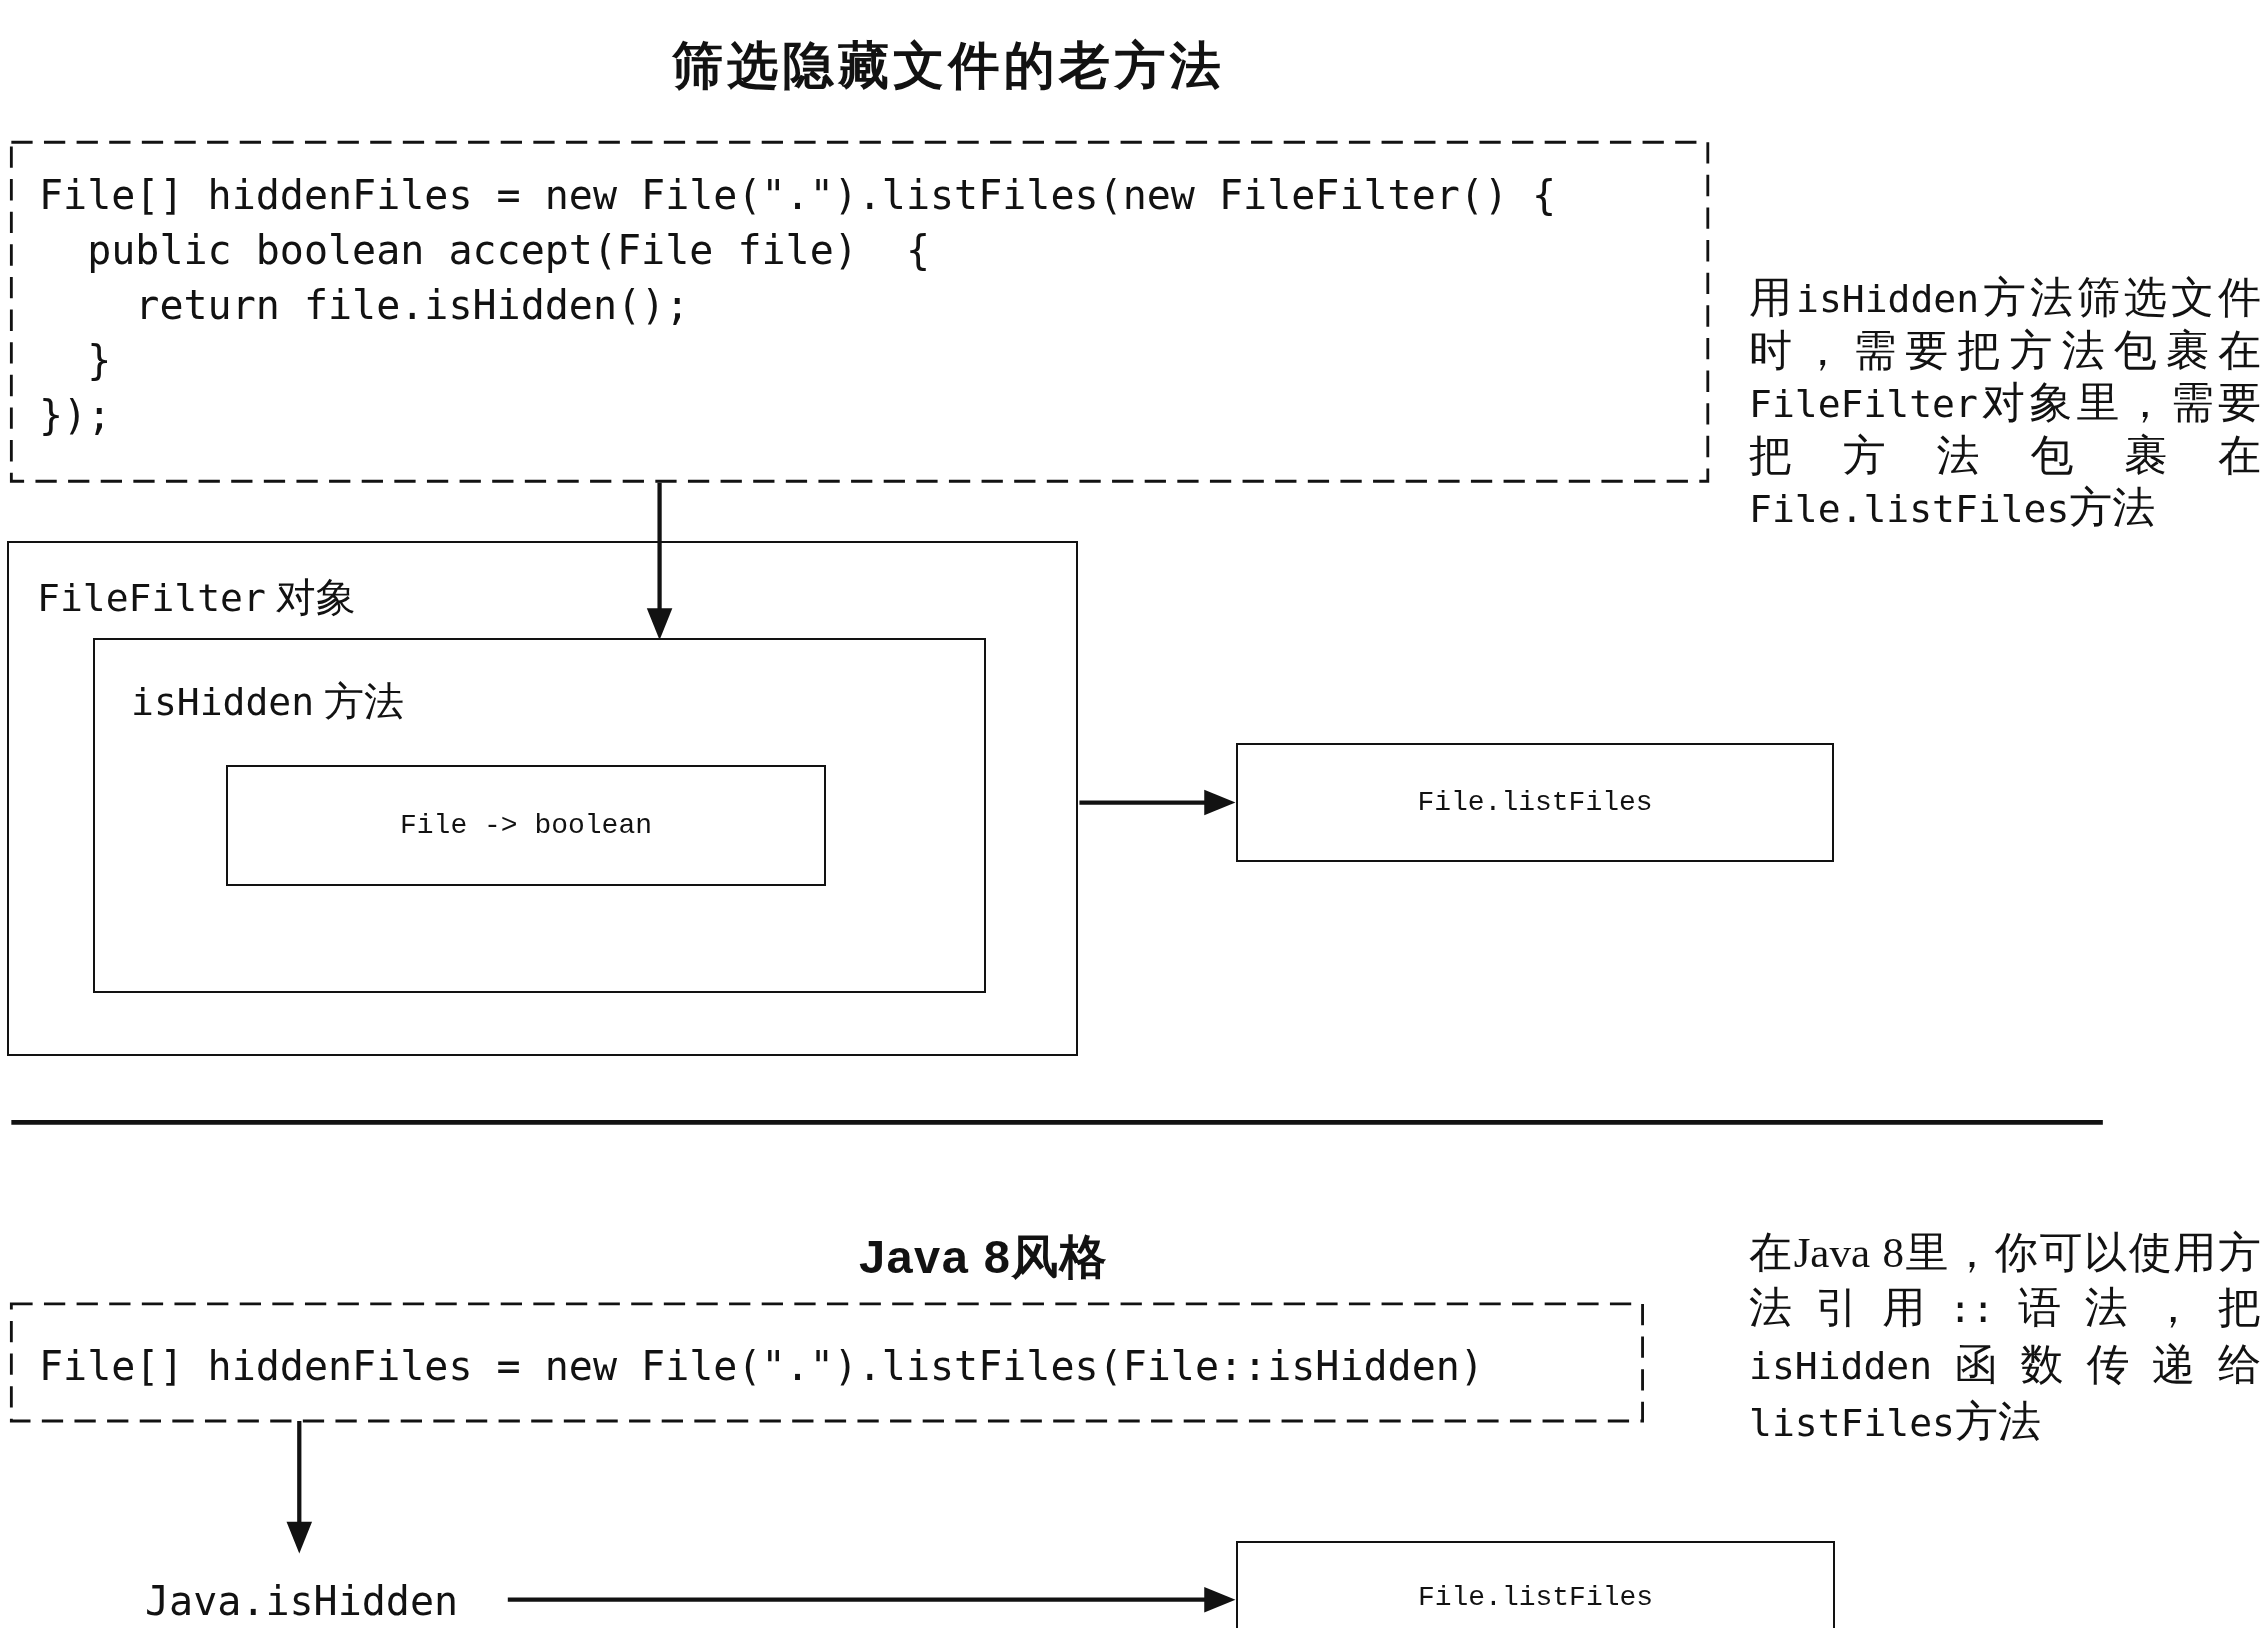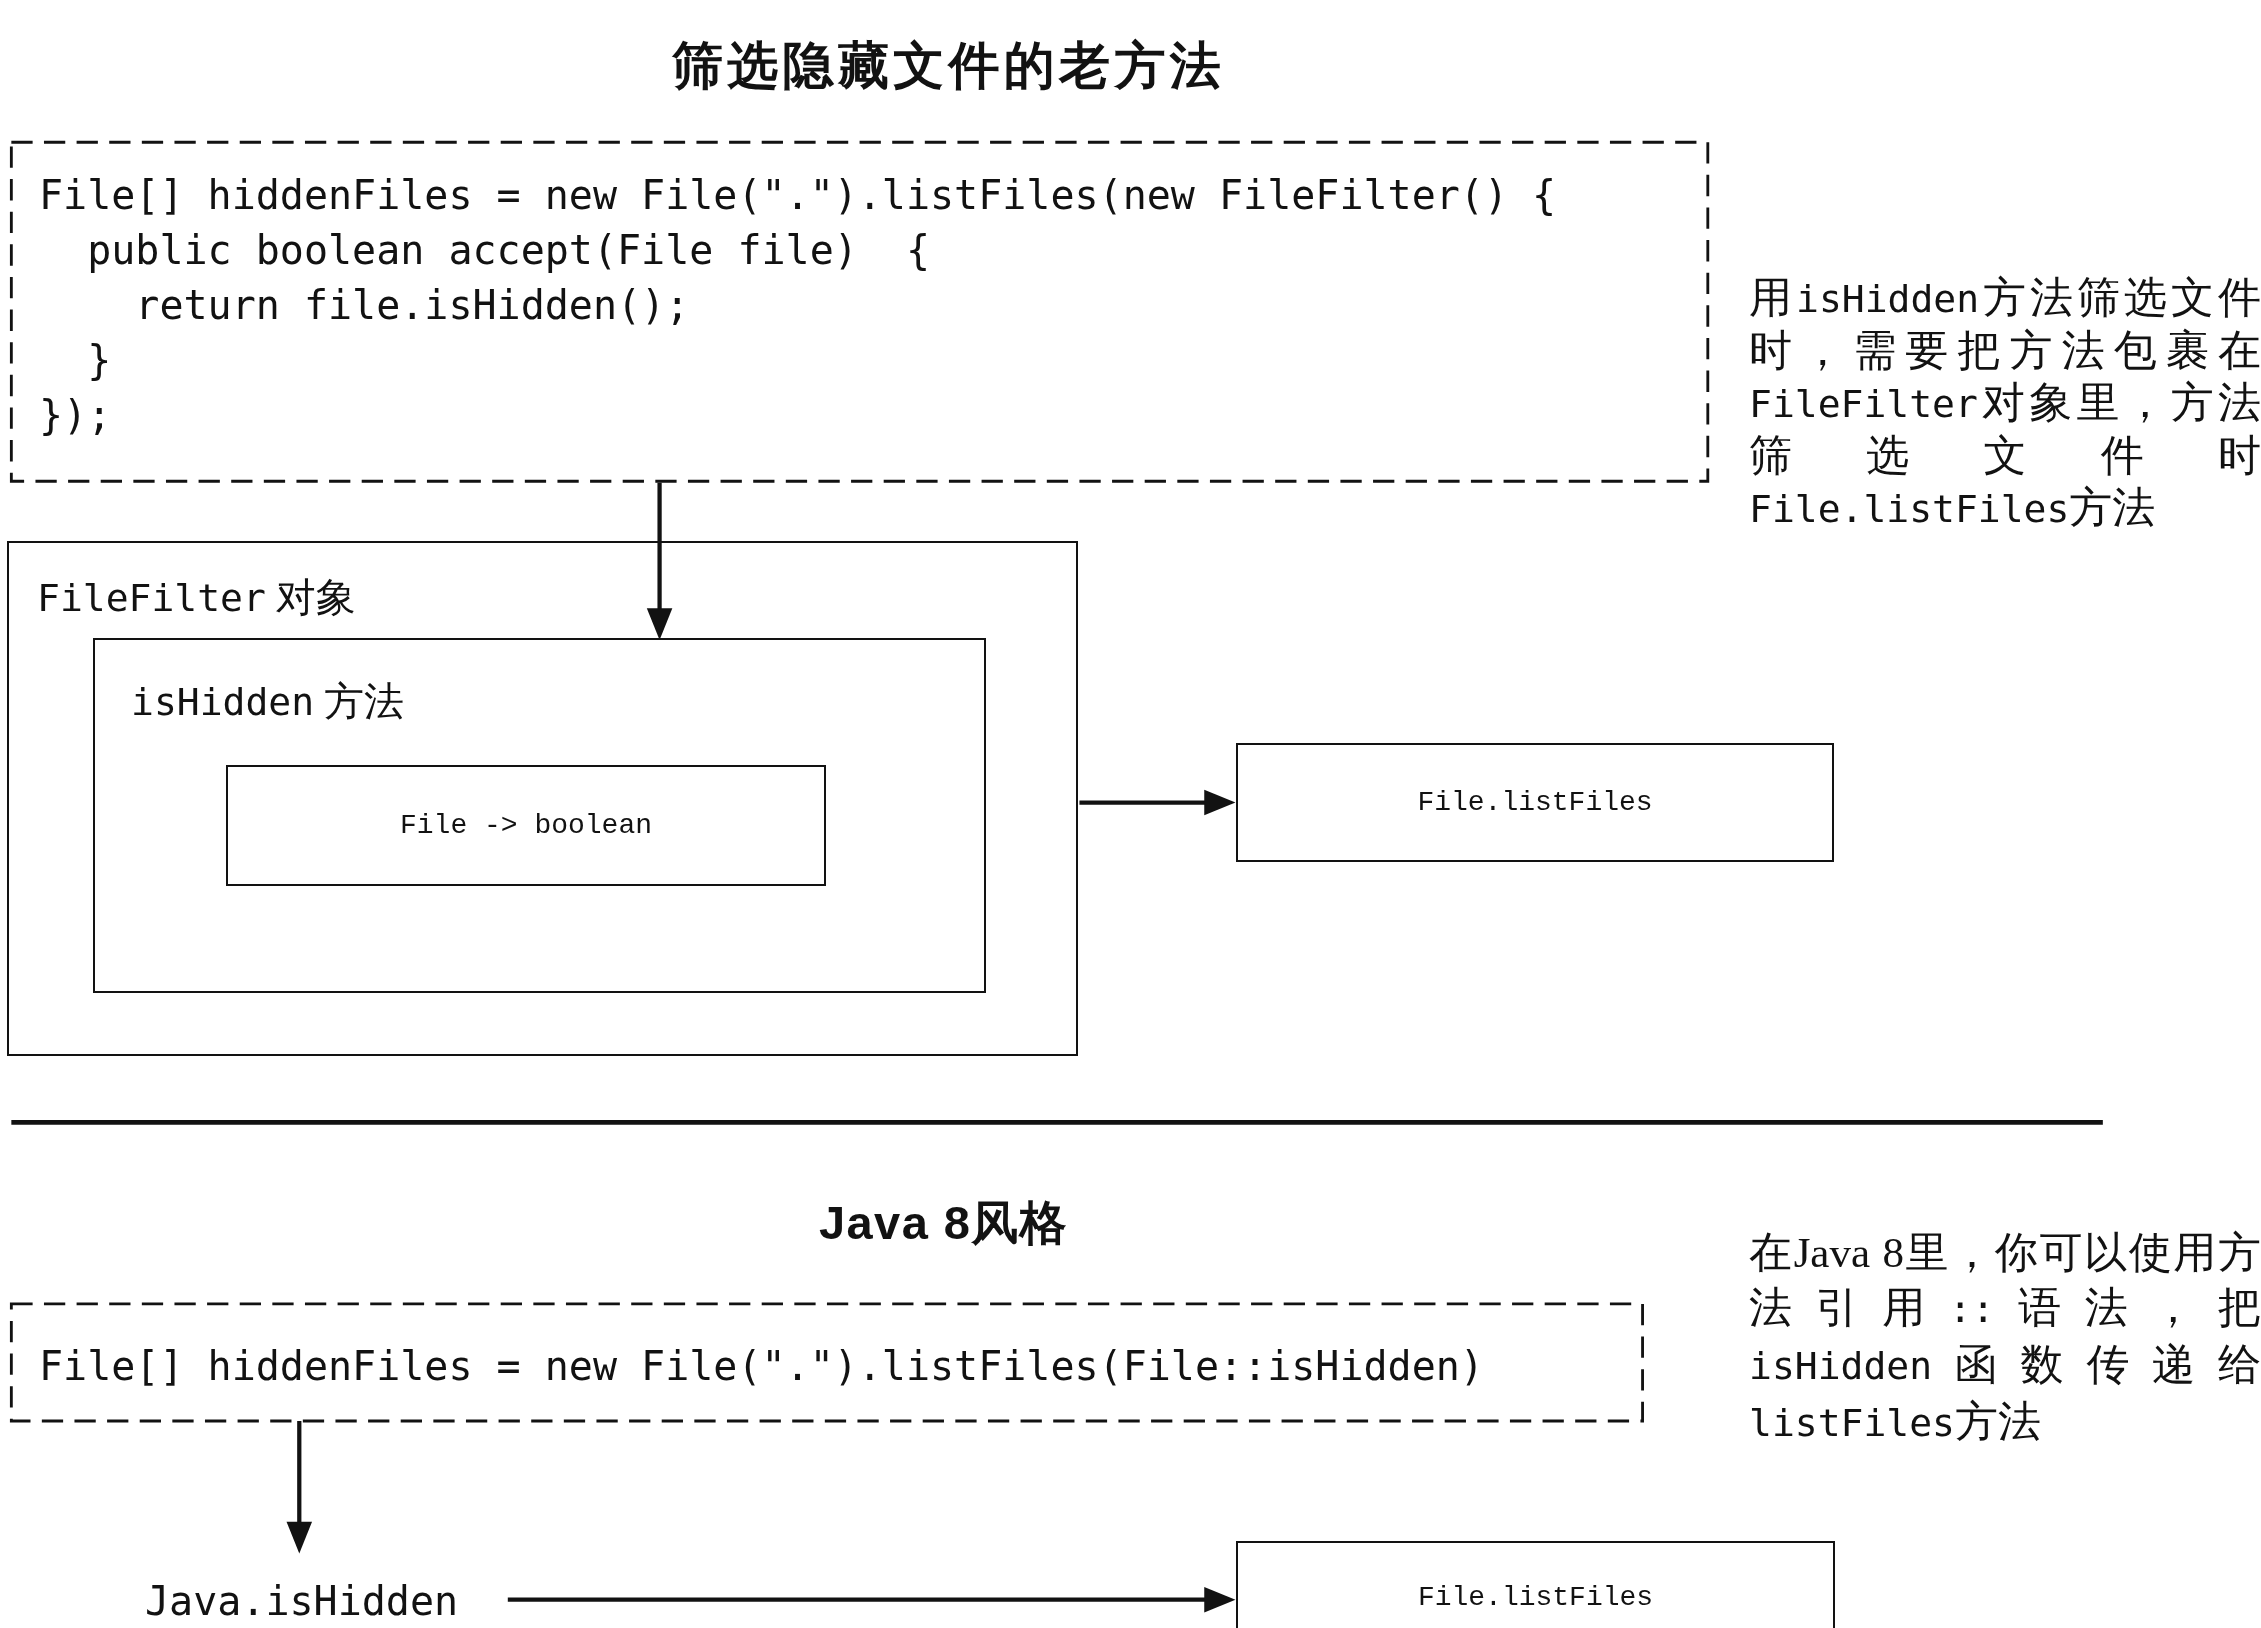--- a/index.html
+++ b/index.html
@@ -56,37 +56,37 @@
   </svg>
 
   <div class="abs title" style="left:0;top:6;width:1897px;font-size:51px;letter-spacing:4.3px;">筛选隐藏文件的老方法</div>
 
   <pre class="abs code" style="left:39px;top:136px;">File[] hiddenFiles = new File(".").listFiles(new FileFilter() {
   public boolean accept(File file)  {
     return file.isHidden();
   }
 });</pre>
 
-  <div class="abs ann" style="left:1749px;top:240px;width:512px;"><span class="cn">用</span><span class="mono">isHidden</span><span class="cn">方法筛选文件时，需要把方法包裹在</span><span class="mono">FileFilter</span><span class="cn">对象里，方法筛选文件时</span><span class="mono">File.listFiles</span><span class="cn">方法</span></div>
+  <div class="abs ann" style="left:1749px;top:240px;width:512px;"><span class="cn">用</span><span class="mono">isHidden</span><span class="cn">方法筛选文件时，需要把方法包裹在</span><span class="mono">FileFilter</span><span class="cn">对象里，需要把方法包裹在</span><span class="mono">File.listFiles</span><span class="cn">方法</span></div>
 
   <div class="box" style="left:7px;top:509px;width:1071px;height:515px;"></div>
   <div class="abs boxlabel" style="left:37px;top:538px;"><span class="mono">FileFilter</span><span class="cn"> 对象</span></div>
 
   <div class="box" style="left:93px;top:606px;width:893px;height:355px;"></div>
   <div class="abs boxlabel" style="left:131px;top:642px;"><span class="mono">isHidden</span><span class="cn"> 方法</span></div>
 
   <div class="box centerbox" style="left:226px;top:733px;width:600px;height:121px;">
     <span class="boxtext">File -&gt; boolean</span>
   </div>
 
   <div class="box centerbox" style="left:1236px;top:711px;width:598px;height:119px;">
     <span class="boxtext">File.listFiles</span>
   </div>
 
-  <div class="abs title" style="left:0;top:1160px;width:1887px;font-size:47px;letter-spacing:1.4px;">Java 8风格</div>
+  <div class="abs title" style="left:0;top:1194px;width:1887px;font-size:47px;letter-spacing:1.4px;padding-left:40px;">Java 8风格</div>
 
   <pre class="abs code" style="left:39px;top:1307px;">File[] hiddenFiles = new File(".").listFiles(File::isHidden)</pre>
 
   <div class="abs ann" style="left:1749px;top:1193px;width:512px;line-height:55px;"><span class="cn">在Java 8里，你可以使用方法引用</span><span class="mono">::</span><span class="cn">语法，把</span><span class="mono">isHidden</span><span class="cn">函数传递给</span><span class="mono">listFiles</span><span class="cn">方法</span></div>
 
   <div class="abs freetext mono" style="left:145px;top:1546px;">Java.isHidden</div>
 
 
   <div class="box centerbox" style="left:1236px;top:1509px;width:599px;height:113px;">
     <span class="boxtext">File.listFiles</span>

